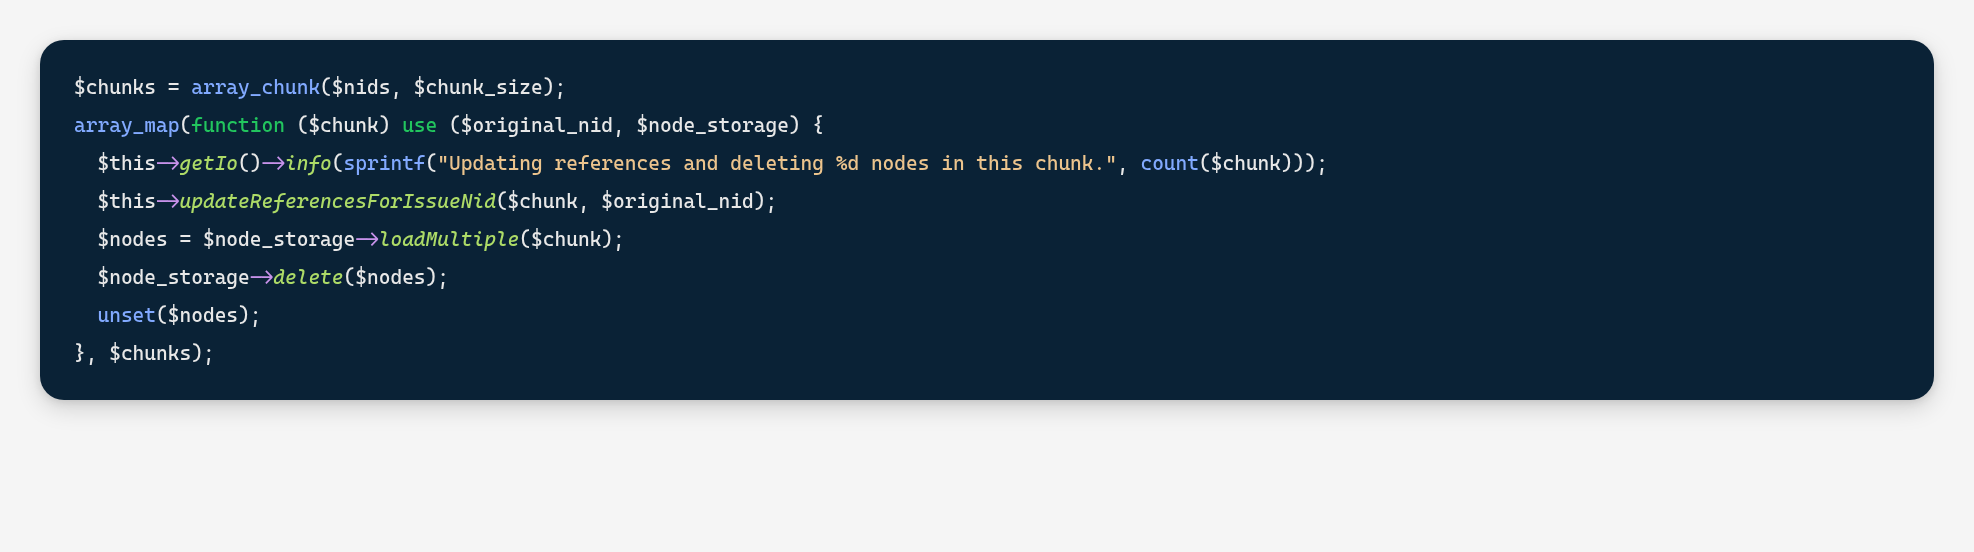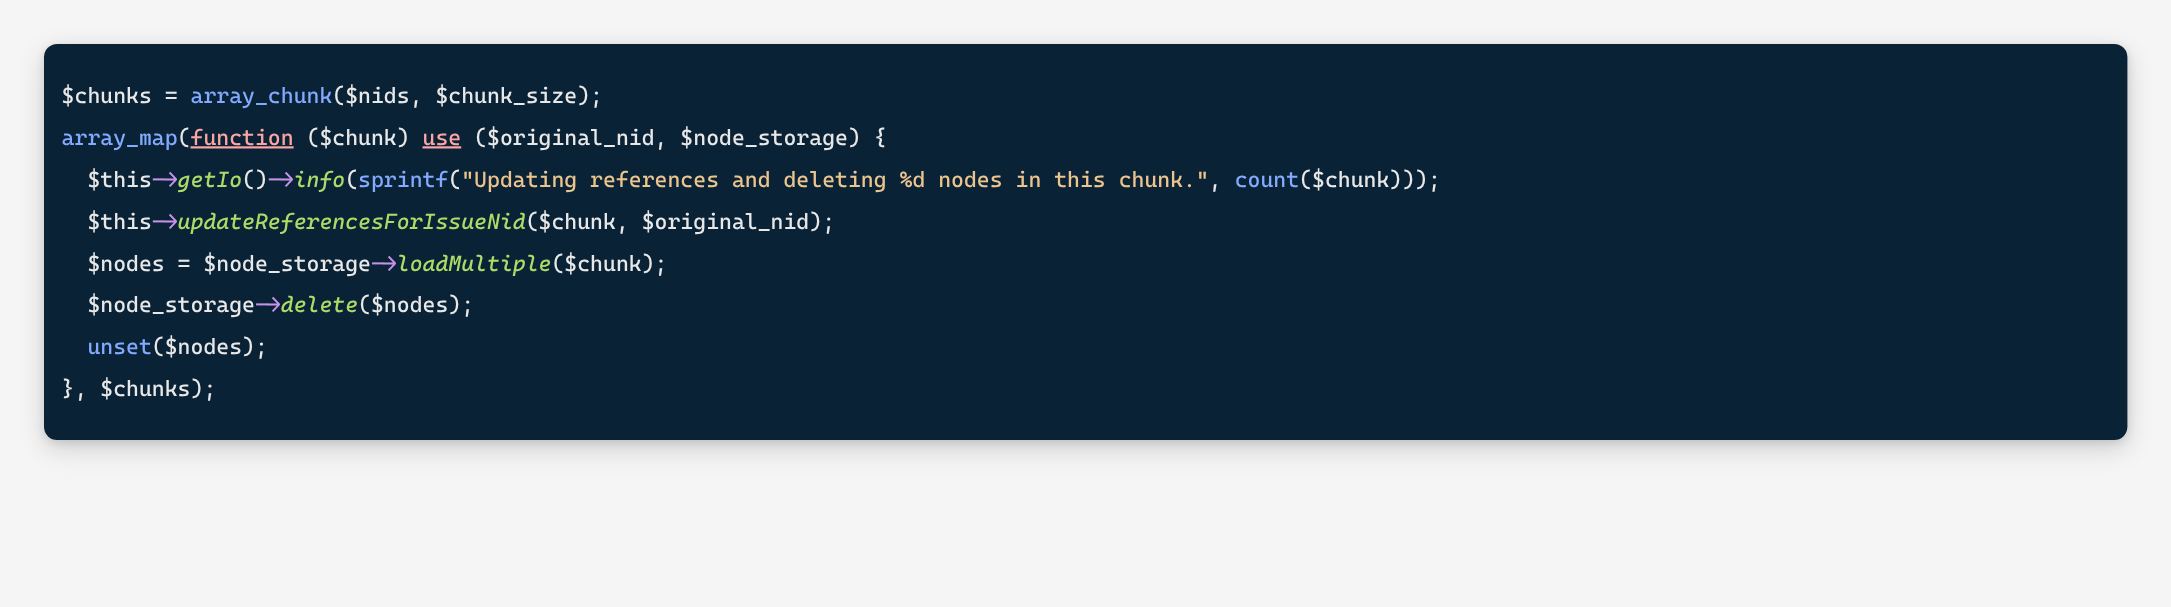--- a/index.html
+++ b/index.html
@@ -3,34 +3,34 @@
 <meta charset="utf-8">
 <style>
   * { margin: 0; padding: 0; box-sizing: border-box; }
   body {
     background: #f5f5f5;
     padding: 40px;
     font-family: ui-monospace, 'SF Mono', Monaco, 'Cascadia Code', 'Roboto Mono', Consolas, 'Courier New', monospace;
   }
   .code-block {
     background: #0a2236;
-    border-radius: 12px;
-    padding: 28px 16px;
+    border-radius: 24px;
+    padding: 28px 34px;
     box-shadow: 0 8px 24px rgba(0,0,0,0.15), 0 2px 8px rgba(0,0,0,0.1);
     font-size: 20px;
     line-height: 1.9;
     overflow-x: auto;
     white-space: pre;
     color: #e8e8e8;
   }
   .tok-var   { color: #e8e8e8; }
   .tok-op    { color: #c792ea; }
   .tok-punc  { color: #e8e8e8; }
   .tok-func  { color: #82aaff; }
-  .tok-kw    { color: #fca5a5; text-decoration: underline; }
+  .tok-kw    { color: #22c55e; }
   .tok-str   { color: #ecc48d; }
   .tok-meth  { color: #addb67; font-style: italic; }
   .tok-assign{ color: #e8e8e8; }
   .line { display: block; }
 </style>
 </head>
 <body>
 
 <div class="code-block"><span class="line"><span class="tok-var">$chunks</span><span class="tok-assign"> = </span><span class="tok-func">array_chunk</span><span class="tok-punc">(</span><span class="tok-var">$nids</span><span class="tok-punc">, </span><span class="tok-var">$chunk_size</span><span class="tok-punc">);</span></span><span class="line"><span class="tok-func">array_map</span><span class="tok-punc">(</span><span class="tok-kw">function</span><span> </span><span class="tok-punc">(</span><span class="tok-var">$chunk</span><span class="tok-punc">)</span><span> </span><span class="tok-kw">use</span><span> </span><span class="tok-punc">(</span><span class="tok-var">$original_nid</span><span class="tok-punc">, </span><span class="tok-var">$node_storage</span><span class="tok-punc">)</span><span> </span><span class="tok-punc">{</span></span><span class="line"><span>  </span><span class="tok-var">$this</span><span class="tok-op">-&gt;</span><span class="tok-meth">getIo</span><span class="tok-punc">()</span><span class="tok-op">-&gt;</span><span class="tok-meth">info</span><span class="tok-punc">(</span><span class="tok-func">sprintf</span><span class="tok-punc">(</span><span class="tok-str">"Updating references and deleting %d nodes in this chunk."</span><span class="tok-punc">, </span><span class="tok-func">count</span><span class="tok-punc">(</span><span class="tok-var">$chunk</span><span class="tok-punc">)));</span></span><span class="line"><span>  </span><span class="tok-var">$this</span><span class="tok-op">-&gt;</span><span class="tok-meth">updateReferencesForIssueNid</span><span class="tok-punc">(</span><span class="tok-var">$chunk</span><span class="tok-punc">, </span><span class="tok-var">$original_nid</span><span class="tok-punc">);</span></span><span class="line"><span>  </span><span class="tok-var">$nodes</span><span class="tok-assign"> = </span><span class="tok-var">$node_storage</span><span class="tok-op">-&gt;</span><span class="tok-meth">loadMultiple</span><span class="tok-punc">(</span><span class="tok-var">$chunk</span><span class="tok-punc">);</span></span><span class="line"><span>  </span><span class="tok-var">$node_storage</span><span class="tok-op">-&gt;</span><span class="tok-meth">delete</span><span class="tok-punc">(</span><span class="tok-var">$nodes</span><span class="tok-punc">);</span></span><span class="line"><span>  </span><span class="tok-func">unset</span><span class="tok-punc">(</span><span class="tok-var">$nodes</span><span class="tok-punc">);</span></span><span class="line"><span class="tok-punc">}</span><span class="tok-punc">, </span><span class="tok-var">$chunks</span><span class="tok-punc">);</span></span></div>
 

